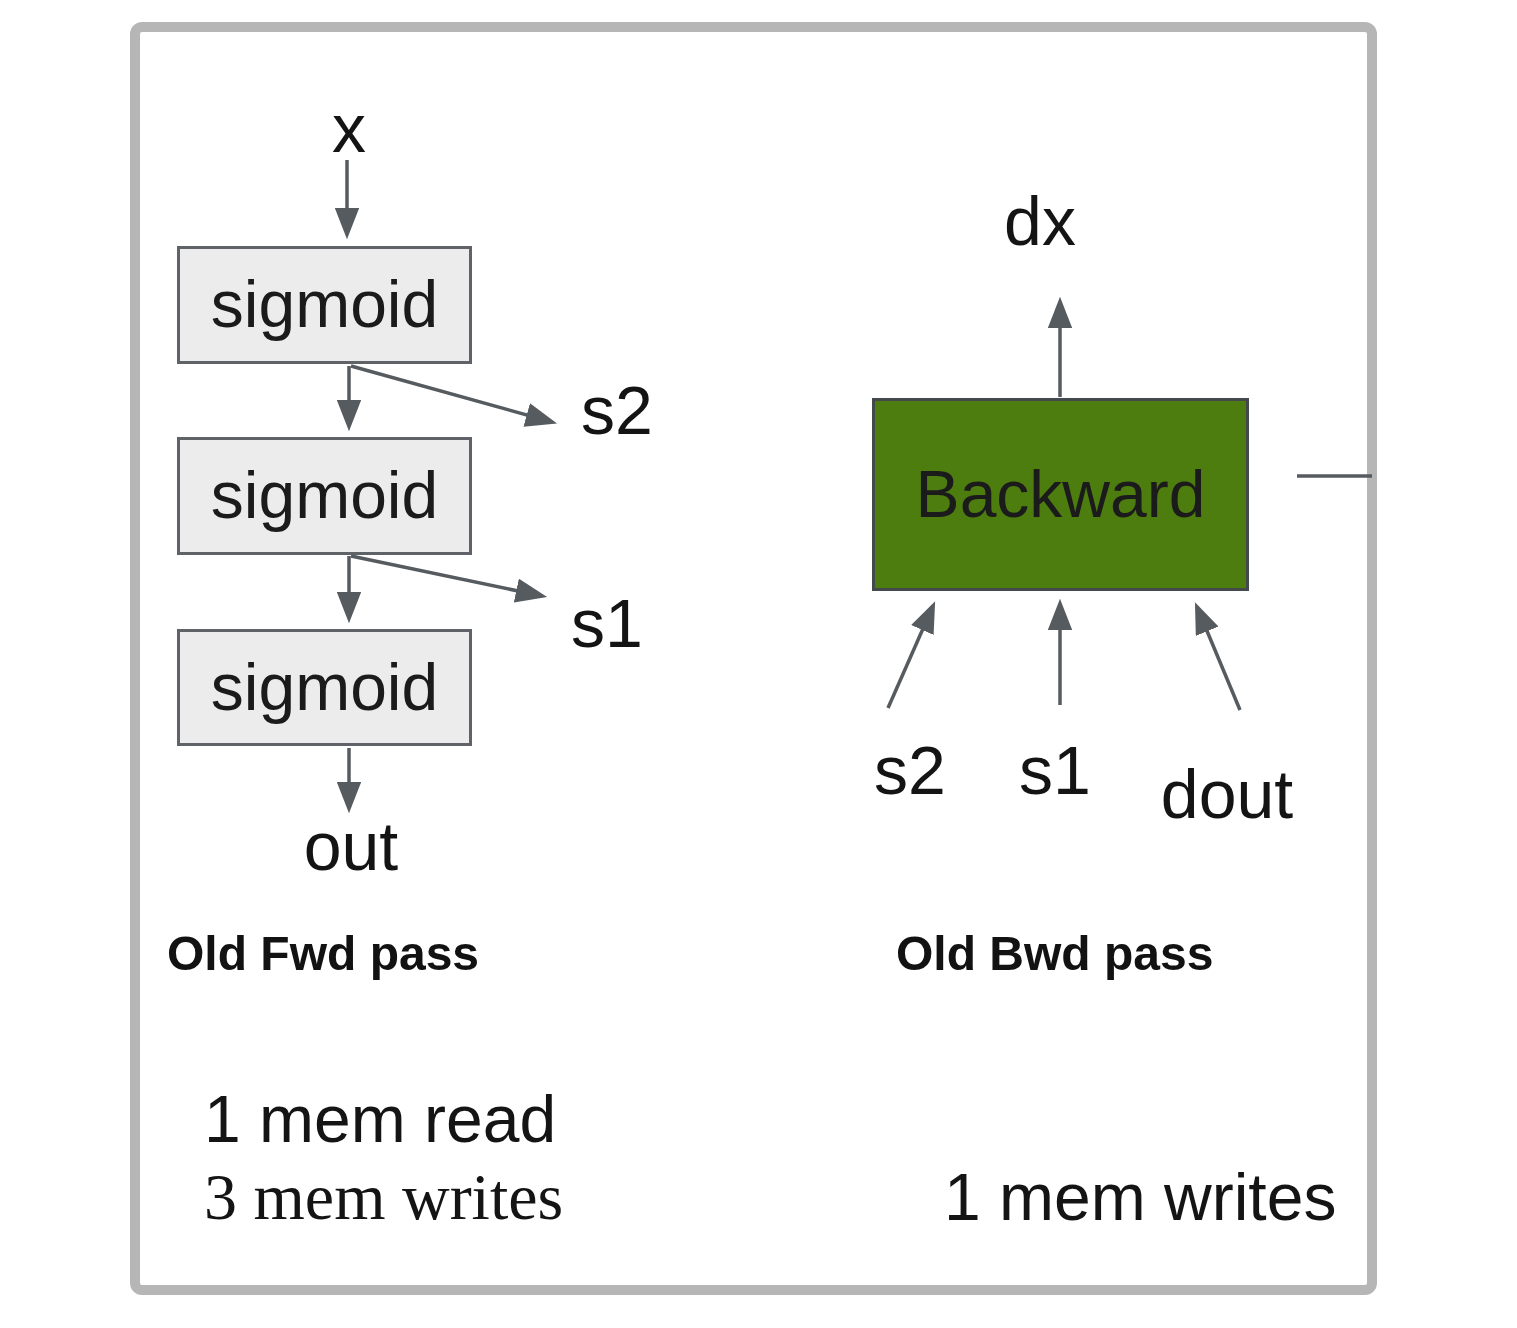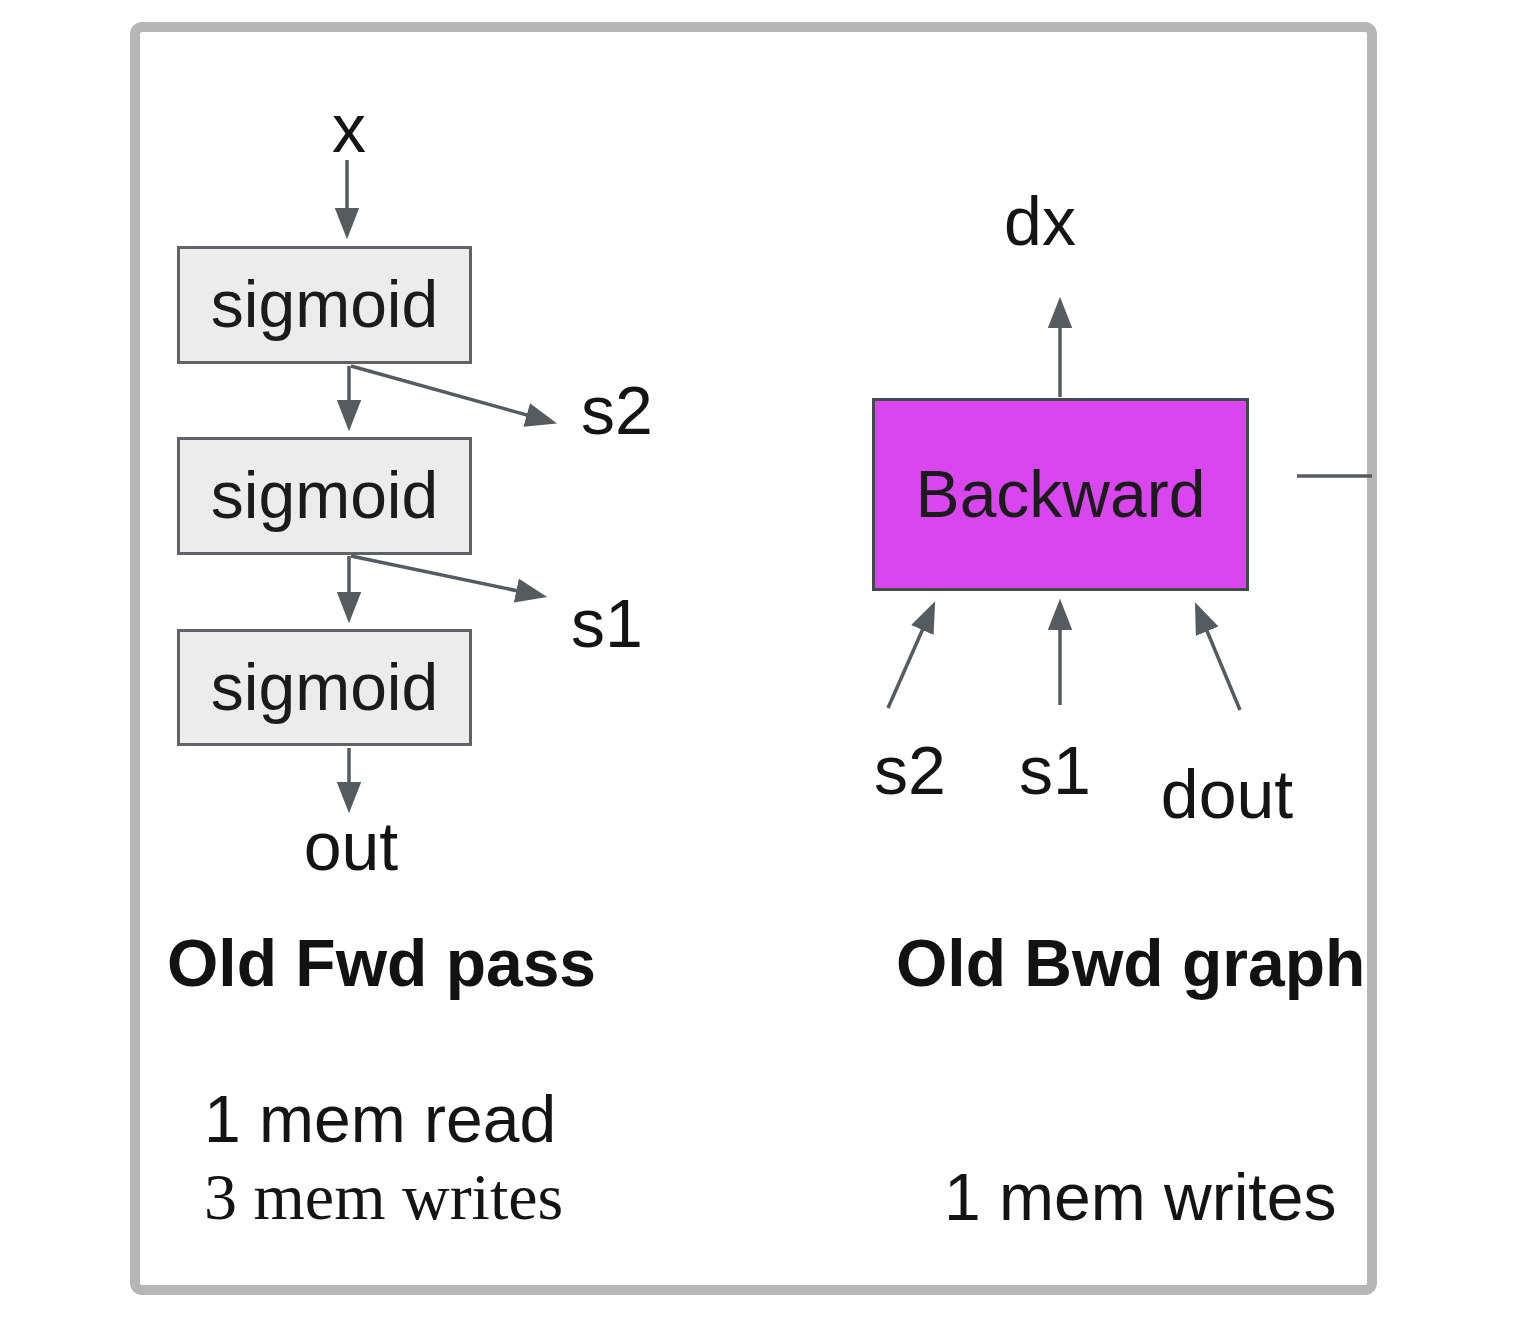--- a/index.html
+++ b/index.html
@@ -47,39 +47,39 @@
     color: #1b1b1b;
   }
   .node.sigmoid {
     background: #ececec;
     border: 3px solid #5f6368;
     width: 295px;
     height: 118px;
     left: 177px;
   }
   .node.backward {
-    background: #d946ef;
+    background: #4d7c0f;
     border: 3px solid #44494e;
     left: 872px;
     top: 398px;
     width: 377px;
     height: 193px;
     flex-direction: column;
   }
   .pt-label {
     position: absolute;
     font-size: 68px;
     line-height: 1;
     white-space: nowrap;
     transform: translate(-50%, -50%);
     color: #141414;
   }
   .title {
     position: absolute;
-    font-size: 66px;
+    font-size: 48px;
     font-weight: 700;
     line-height: 1;
     white-space: nowrap;
     color: #121212;
   }
   .stat {
     position: absolute;
     font-size: 66px;
     line-height: 1;
     white-space: nowrap;
@@ -146,18 +146,18 @@
   <div class="node backward">
     <span>Backward</span>
   </div>
 
   <div class="pt-label" style="left:910px; top:770px;">s2</div>
 
   <div class="pt-label" style="left:1055px; top:770px;">s1</div>
 
   <div class="pt-label" style="left:1227px; top:770px;margin-top:24px;">dout</div>
 
-  <div class="title" style="left:896px; top:930px;">Old Bwd graph</div>
+  <div class="title" style="left:896px; top:930px;">Old Bwd pass</div>
 
 
   <div class="stat" style="left:912px; top:1164px;">1 mem writes</div>
 
 </div>
 
 </body></html>

